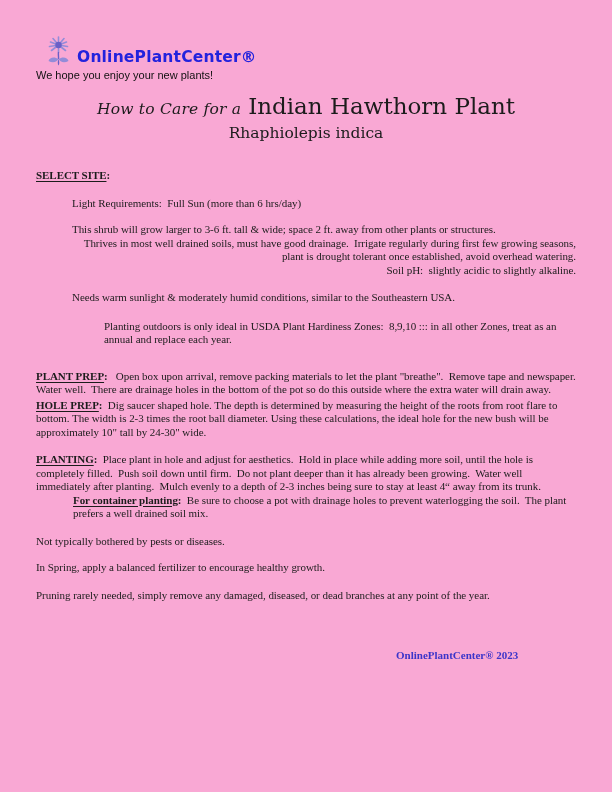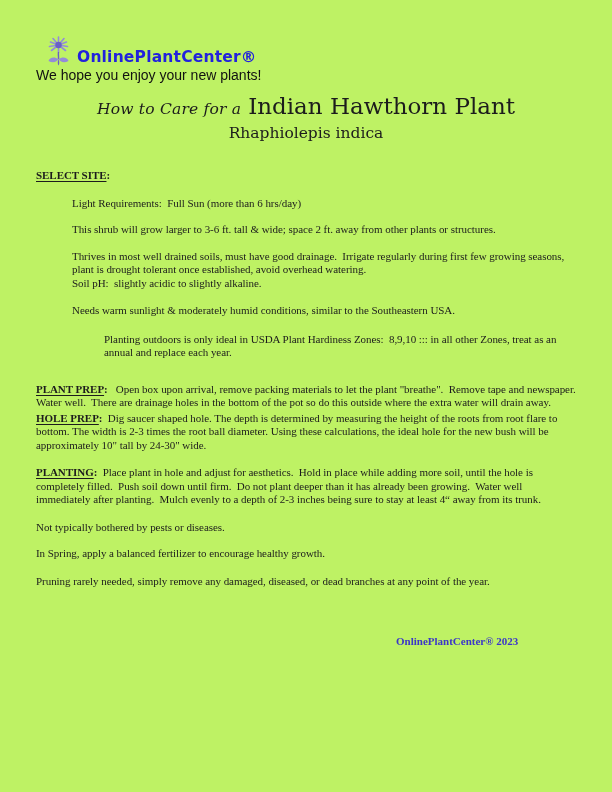--- a/index.html
+++ b/index.html
@@ -7,21 +7,21 @@
     --footer-blue:#3b35c9;
     --flower-purple:#938cd9;
     --flower-dark:#6a5fc7;
     --text-color:#1c1c1c;
   }
   html,body{margin:0;padding:0;background:#ffffff;}
   .page{
     position:relative;
     width:612px;height:792px;
     margin:0 auto;
-    background:#bef264;
+    background:#f9a8d4;
     box-sizing:border-box;
     padding:0 36px;
     overflow:hidden;
     font-family:"Liberation Serif",serif;
     color:var(--text-color);
   }
   
   .brand-row{
     padding-top:36px;
     margin-left:9px;
@@ -34,21 +34,21 @@
     font-family:"DejaVu Sans",sans-serif;
     font-weight:bold;
     font-size:15.5px;
     line-height:17px;
     color:var(--brand-blue);
     letter-spacing:0.2px;
   }
   .tagline{
     margin-top:3px;
     font-family:"Liberation Sans",sans-serif;
-    font-size:14px;
+    font-size:11px;
     line-height:13px;
     color:#111;
   }
   
   .title-block{text-align:center;margin-top:11px;}
   .title-line1{line-height:26px;white-space:pre;}
   .title-script{
     font-family:"DejaVu Serif",serif;
     font-style:italic;
     font-size:15.5px;
@@ -76,21 +76,21 @@
   .h{
     font-weight:bold;
     text-decoration:underline;
     text-decoration-thickness:1px;
     text-underline-offset:1.5px;
   }
   .h-colon{font-weight:bold;}
   .h-select{margin-top:25px;}
   .p-light{margin-top:14px;margin-left:36px;}
   .p-size{margin-top:13px;margin-left:36px;}
-  .p-soil{margin-top:13px;margin-left:36px;}
+  .p-soil{margin-left:36px;text-align:right;}
   .p-climate{margin-top:14px;margin-left:36px;}
   .p-zones{margin-top:15px;margin-left:68px;}
   .p-plantprep{margin-top:23px;}
   .p-holeprep{margin-top:2px;}
   .p-planting{margin-top:14px;}
   .p-container{margin-left:37px;}
   .h-future{margin-top:14px;}
   .p-fert{margin-top:13px;}
   .p-pests{margin-top:14px;}
   .p-prune{margin-top:14px;}
@@ -144,20 +144,21 @@
   <p class="para p-soil">Thrives in most well drained soils, must have good drainage.  Irrigate regularly during first few growing seasons, plant is drought tolerant once established, avoid overhead watering.
 Soil pH:  slightly acidic to slightly alkaline.</p>
   <p class="para p-climate">Needs warm sunlight &amp; moderately humid conditions, similar to the Southeastern USA.</p>
   <p class="para p-zones">Planting outdoors is only ideal in USDA Plant Hardiness Zones:  8,9,10 ::: in all other Zones, treat as an annual and replace each year.</p>
 
   <p class="para p-plantprep"><span class="h">PLANT PREP</span><span class="h-colon">:</span><span>   Open box upon arrival, remove packing materials to let the plant "breathe".  Remove tape and newspaper.  Water well.  There are drainage holes in the bottom of the pot so do this outside where the extra water will drain away.</span></p>
 
   <p class="para p-holeprep"><span class="h">HOLE PREP</span><span class="h-colon">:</span><span>  Dig saucer shaped hole. The depth is determined by measuring the height of the roots from root flare to bottom. The width is 2-3 times the root ball diameter. Using these calculations, the ideal hole for the new bush will be approximately 10" tall by 24-30" wide.</span></p>
 
   <p class="para p-planting"><span class="h">PLANTING</span><span class="h-colon">:</span><span>  Place plant in hole and adjust for aesthetics.  Hold in place while adding more soil, until the hole is completely filled.  Push soil down until firm.  Do not plant deeper than it has already been growing.  Water well immediately after planting.  Mulch evenly to a depth of 2-3 inches being sure to stay at least 4“ away from its trunk.</span></p>
+  <p class="para p-container"><span class="h">For container planting</span><span class="h-colon">:</span><span>  Be sure to choose a pot with drainage holes to prevent waterlogging the soil.  The plant prefers a well drained soil mix.</span></p>
 
   <p class="para p-pests">Not typically bothered by pests or diseases.</p>
   <p class="para p-fert">In Spring, apply a balanced fertilizer to encourage healthy growth.</p>
   <p class="para p-prune">Pruning rarely needed, simply remove any damaged, diseased, or dead branches at any point of the year.</p>
 
   <div class="footer">OnlinePlantCenter® 2023</div>
 
 </div>
 
 </body></html>

